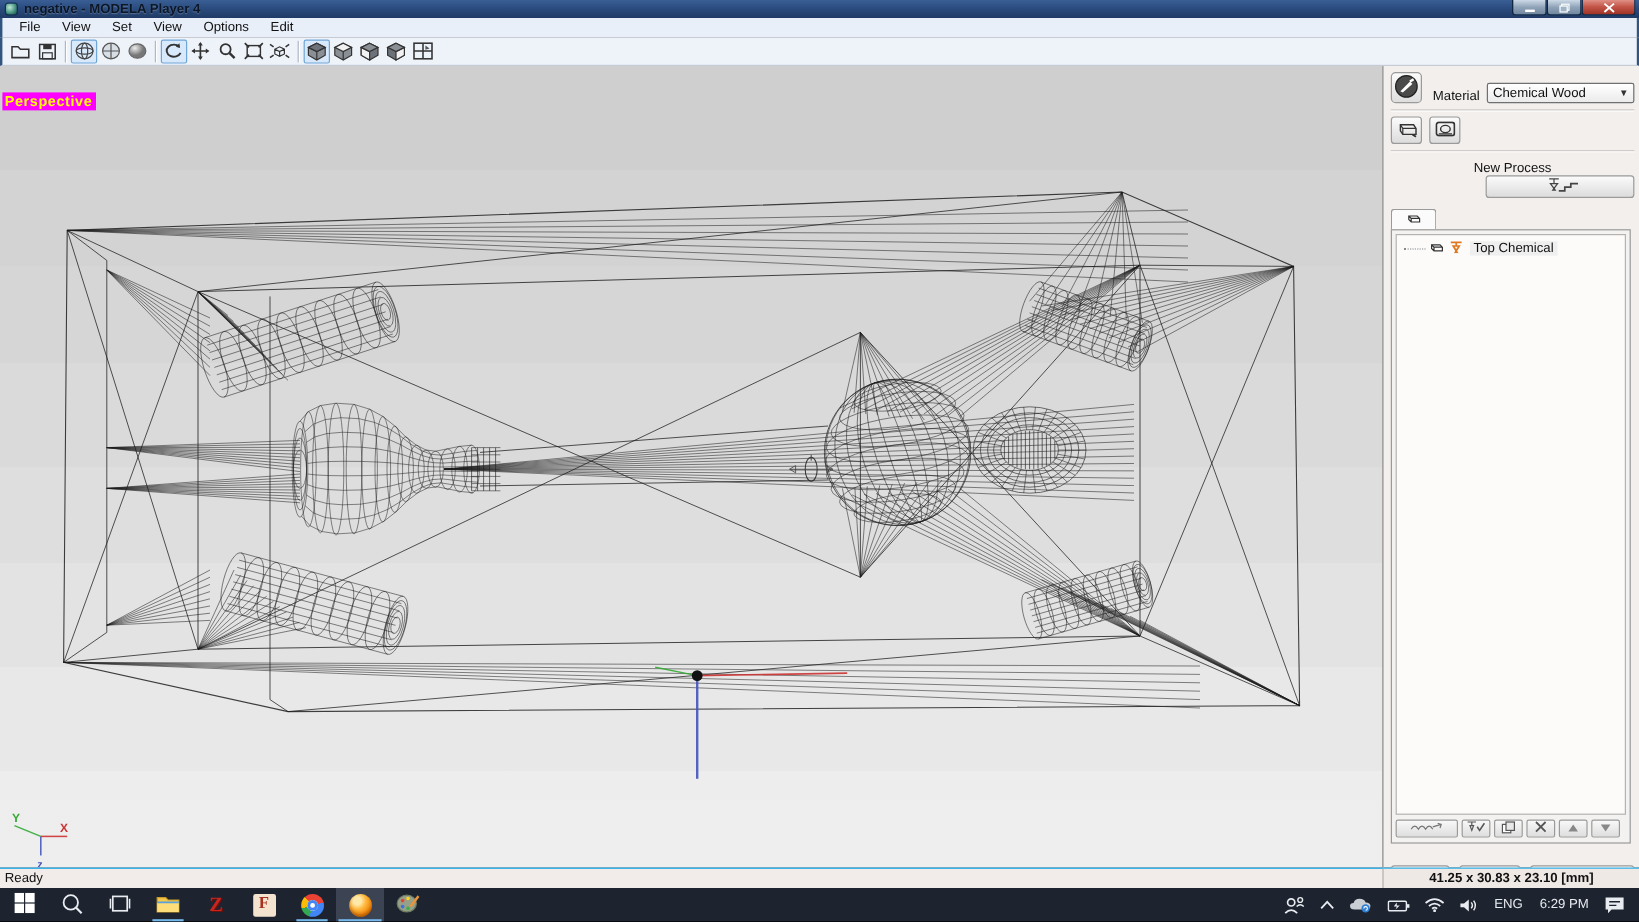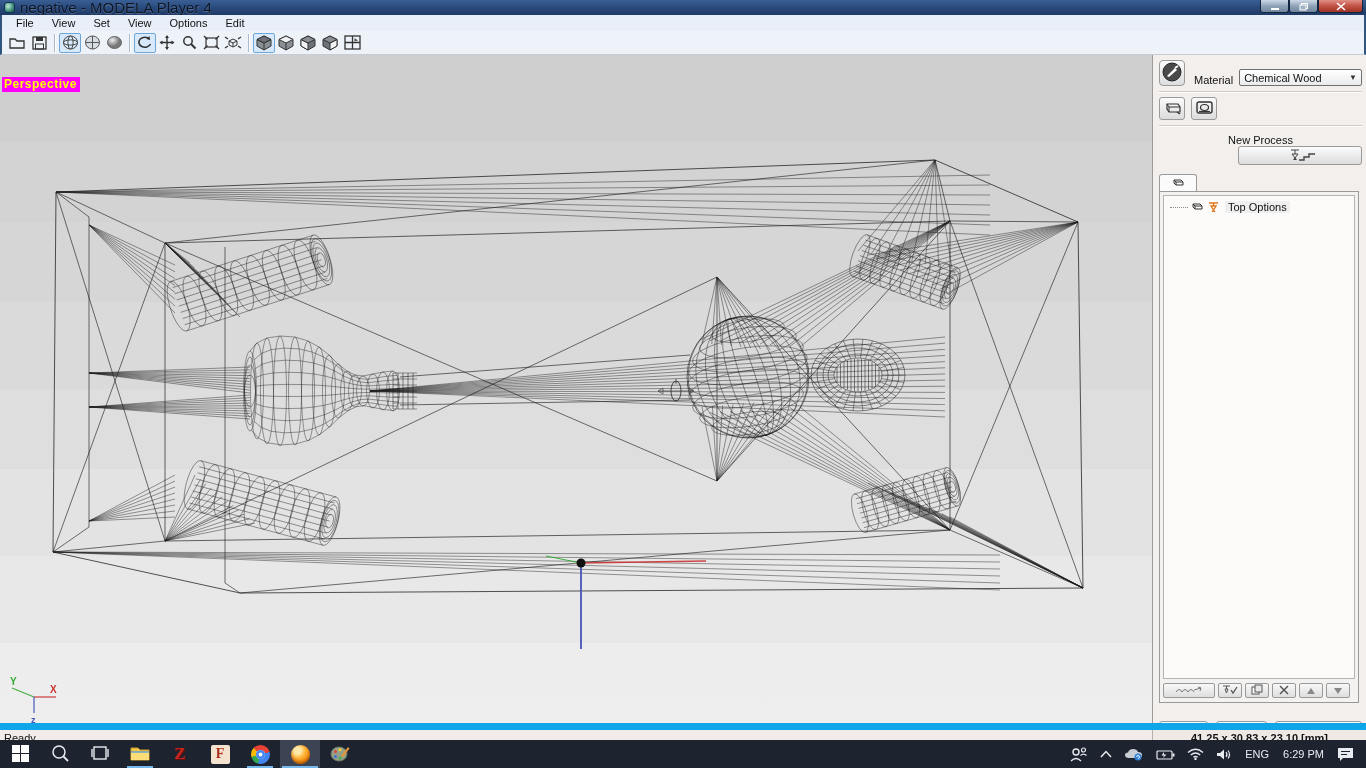--- a/index.html
+++ b/index.html
@@ -6,21 +6,21 @@
   html,body { width:1366px; height:768px; overflow:hidden; }
   body { font-family:"Liberation Sans", sans-serif; font-size:11px; background:#000; }
   #app { position:relative; width:1366px; height:768px; }
 
   
   .titlebar { position:absolute; top:0; left:0; width:1366px; height:15px;
     background:linear-gradient(180deg,#3a5f95 0%,#2b4c7f 45%,#1f3a66 100%);
     display:flex; align-items:center; padding-left:4px; }
   .app-icon { width:11px; height:11px; border-radius:3px;
     background:radial-gradient(circle at 35% 35%,#bfe8d8,#3f8f7a 60%,#1e4f44); border:1px solid #10324f; margin-right:5px; }
-  .title-text { color:#0b1626; font-weight:400; font-size:15px; text-shadow:0 1px 1px rgba(255,255,255,.25); }
+  .title-text { color:#0b1626; font-weight:700; font-size:11px; text-shadow:0 1px 1px rgba(255,255,255,.25); }
   .win-controls { position:absolute; right:3px; top:0; display:flex; }
   .win-btn { width:29px; height:13px; border:1px solid #12263f; border-top:none; display:flex; align-items:center; justify-content:center;
     background:linear-gradient(180deg,#cdd9e6,#8fa3b8 50%,#71879e); color:#fff; font-size:9px; line-height:9px;
     border-radius:0 0 3px 3px; }
   .win-btn.close { width:45px; background:linear-gradient(180deg,#e09086,#c4574a 45%,#a03225); }
   .win-btn svg { display:block; }
 
   
   .menubar { position:absolute; top:15px; left:0; width:1366px; height:16px; background:#e9eff8;
     border-left:2px solid #31557f; border-right:2px solid #31557f;
@@ -64,21 +64,21 @@
   .tree { width:192px; height:484px; border:1px solid #b5b2b0; background:#fcfbfa; padding:4px 2px; }
   .tree-item { display:flex; align-items:center; height:14px; color:#111; }
   .tree-dots { width:18px; border-top:1px dotted #888; margin:0 2px 0 4px; }
   .tree-label { margin-left:6px; background:#efefef; padding:0 3px; }
   .mini-row { display:flex; gap:3px; margin-top:4px; }
   .mini-btn { height:15px; border:1px solid #9a9a9a; border-radius:2px; background:linear-gradient(180deg,#f8f8f8,#dedede); display:flex; align-items:center; justify-content:center; }
   .big-row { display:flex; gap:8px; margin-top:18px; }
   .big-btn { height:22px; border:1px solid #9a9a9a; border-radius:3px; background:linear-gradient(180deg,#fbfbfb,#dcdcdc); display:flex; align-items:center; justify-content:center; }
 
   
-  .statusbar { position:absolute; top:723px; left:0; width:1366px; height:17px; background:#f1ece9; border-top:7px solid #0ea5e9; display:flex; color:#111; }
+  .statusbar { position:absolute; top:723px; left:0; width:1366px; height:17px; background:#f1ece9; border-top:1px solid #0ea5e9; display:flex; color:#111; }
   .status-left { flex:1; padding:2px 0 0 4px; }
   .status-right { width:214px; border-left:1px solid #b5b0ac; background:#efe9e6; text-align:center; padding-top:2px; font-weight:700; }
 
   
   .taskbar { position:absolute; top:740px; left:0; width:1366px; height:28px; background:#1d2430; display:flex; align-items:stretch; }
   .tb-slot { width:40px; display:flex; align-items:center; justify-content:center; position:relative; }
   .tb-slot.active { background:#3c4454; }
   .tb-slot .underline { position:absolute; bottom:0; left:7px; right:7px; height:2px; background:#76b9ed; }
   .tb-slot.active .underline { left:2px; right:2px; }
   .tray { margin-left:auto; display:flex; align-items:center; color:#e8ebef; }
@@ -719,21 +719,21 @@
         <div class="tree">
           <div class="tree-item">
             <span class="tree-dots"></span>
             <span><svg width="14" height="10">
                   <path d="M3 3 L10 3 L12 5 L12 8 L5 8 L3 6 Z M3 3 L5 5 L12 5 M5 5 V8" fill="none" stroke="#333"></path>
                 </svg></span>
             <span style="margin-left:4px"><svg width="11" height="11">
                   <path d="M1 2 H10 M5.5 2 V5 L3 5 L5.5 9 L8 5 L5.5 5" stroke="#e07820" fill="none" stroke-width="1.4"></path>
                   <path d="M5.5 8 L7.5 11 L3.5 11 Z" fill="#e07820"></path>
                 </svg></span>
-            <span class="tree-label">Top Options</span>
+            <span class="tree-label">Top Chemical</span>
           </div>
         </div>
         <div class="mini-row">
           <div class="mini-btn" style="width:52px">
               <span><svg width="30" height="10">
                   <path d="M2 7 Q5 2 8 7 Q11 2 14 7 Q17 2 20 7" fill="none" stroke="#777"></path>
                   <path d="M20 5 L27 3 M24 2 L27 3 L26 6" stroke="#777" fill="none"></path>
                 </svg></span>
             </div>
           <div class="mini-btn" style="width:24px">

